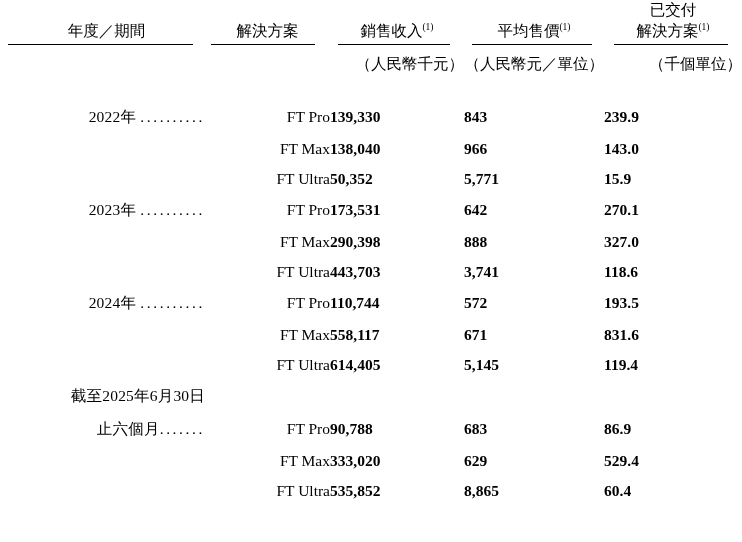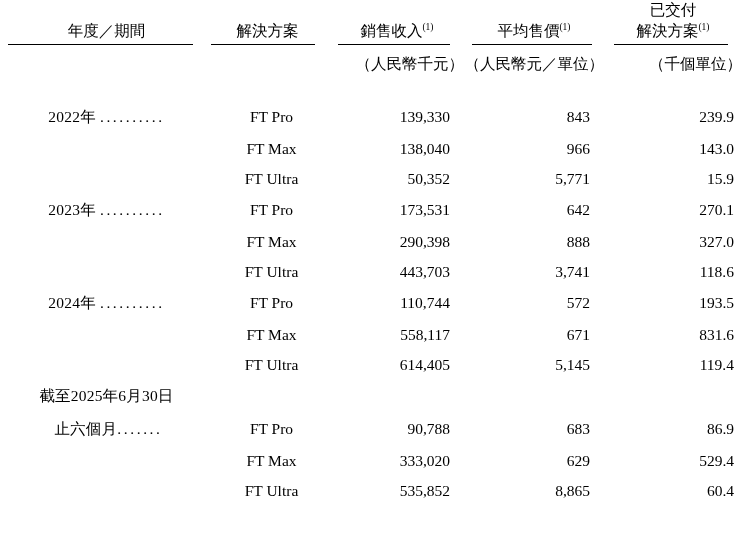--- a/index.html
+++ b/index.html
@@ -77,43 +77,43 @@
   }
 
   tr.spacer-row td { height: 26px; padding: 0; }
 
   tbody td {
     font-size: 15.5px;
     padding: 5px 0;
     vertical-align: baseline;
   }
   td.period {
-    text-align: center;
+    text-align: right;
     padding-left: 8px;
     white-space: nowrap;
     letter-spacing: 0.2px;
     margin-top: 21px;
   }
   td.period .leader {
     letter-spacing: 2.6px;
   }
   td.period.indent {
     padding-left: 12px;
   }
   td.solution {
-    text-align: center;
+    text-align: right;
     padding-left: 8px;
     white-space: nowrap;
     margin-left: 36px;
   }
   td.num {
-    text-align: right;
     padding-right: 14px;
     white-space: nowrap;
     font-variant-numeric: lining-nums;
+    font-weight: bold;
   }
   td.num.delivered {
     padding-right: 8px;
   }
   tr.tall td { padding-top: 6px; padding-bottom: 6px; }
 </style>
 </head>
 <body>
 
 <div class="sheet">

